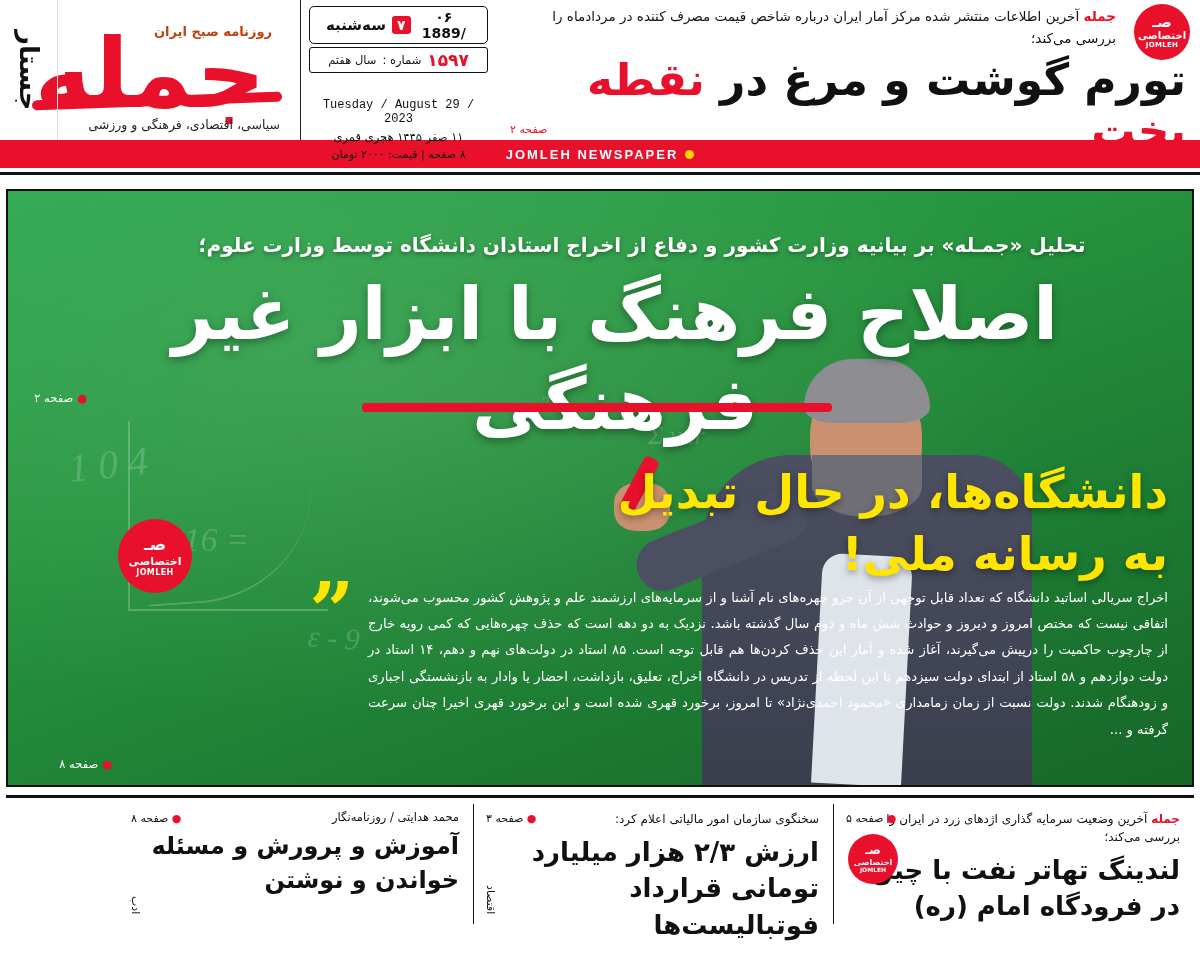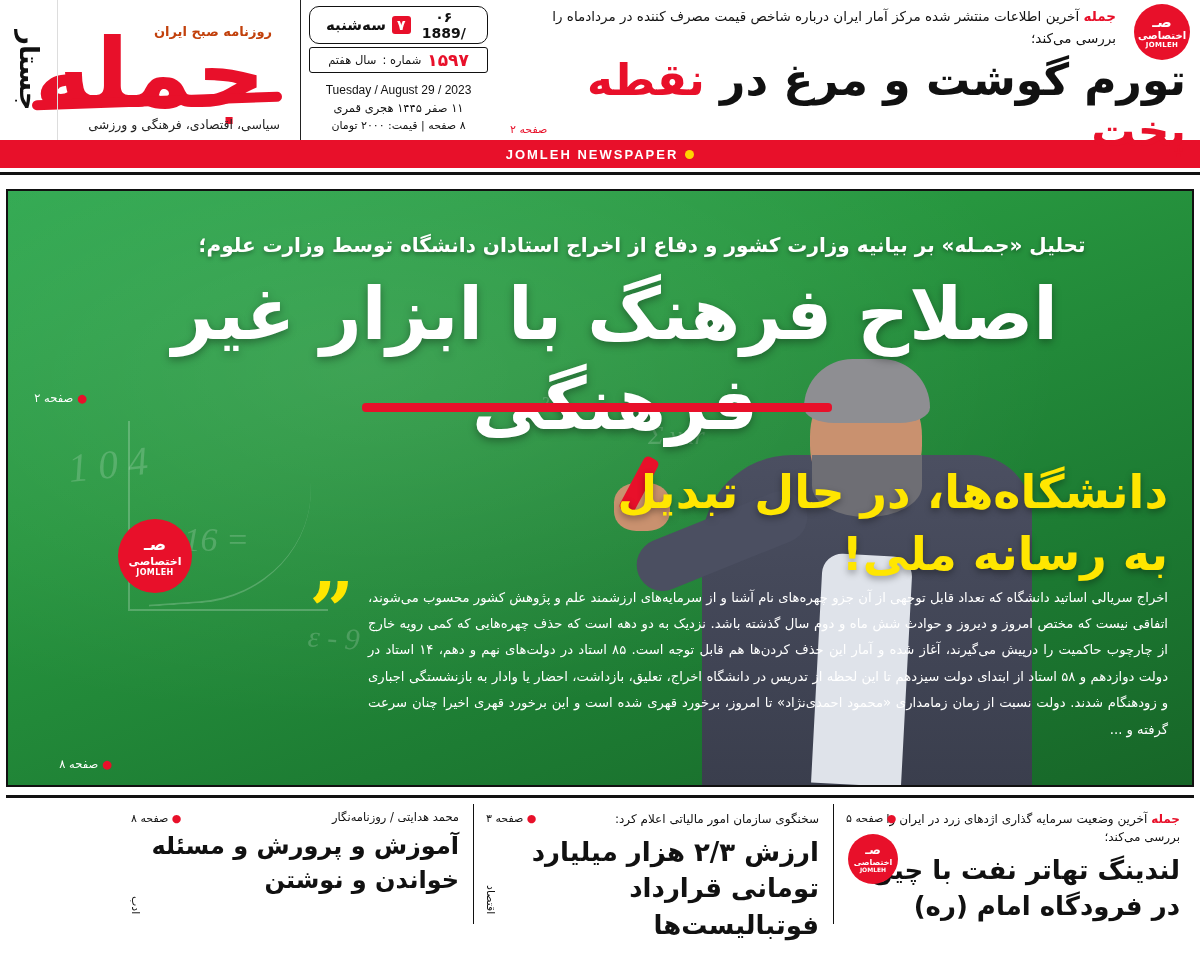--- a/index.html
+++ b/index.html
@@ -56,41 +56,41 @@
   .date-block {
     width: 196px;
     border-left: 1px solid #222;
     padding: 6px 8px 4px 8px;
     display: flex; flex-direction: column; align-items: center;
     text-align: center;
     font-size: 12px; color: #111;
   }
   .date-top-row {
     display: flex; flex-direction: row-reverse; align-items: center; gap: 6px;
-    border: 1.5px solid #111; border-radius: 10px;
+    border: 1.5px solid #111; border-radius: 5px;
     padding: 2px 16px; margin-bottom: 3px; width: 100%;
     justify-content: center;
   }
   .dow { font-size: 15px; font-weight: bold; }
   .d-num {
     background: #e8102a; color: #fff; font-size: 14px; font-weight: bold;
     border-radius: 3px; padding: 1px 5px;
   }
   .d-year { font-size: 14px; font-weight: bold; }
   .issue-row {
     display: flex; flex-direction: row-reverse; gap: 6px;
     align-items: center; justify-content: center;
     width: 100%; border: 1.5px solid #111; border-radius: 3px;
-    padding: 2px 6px; margin-bottom: 8px;
+    padding: 2px 6px; margin-bottom: 23px;
     color: #e8102a; font-weight: bold; font-size: 14px;
   }
   .issue-row .lbl { color: #111; font-size: 11.5px; font-weight: normal; }
   .issue-no { font-size: 17px; }
   .date-line { font-size: 11.5px; margin: 2px 0; color: #111; }
-  .date-line.en { font-family: Liberation Sans, sans-serif; font-size: 12px; text-align: center; }
+  .date-line.en { font-family: Liberation Mono, monospace; font-size: 12px; text-align: center; }
   .date-meta { font-size: 11px; color: #111; margin-top: 2px; }
 
   
   .lead-block {
     flex: 1;
     position: relative;
     padding: 6px 14px 8px 10px;
     display: flex; flex-direction: column; align-items: flex-end;
     justify-content: flex-start;
   }

